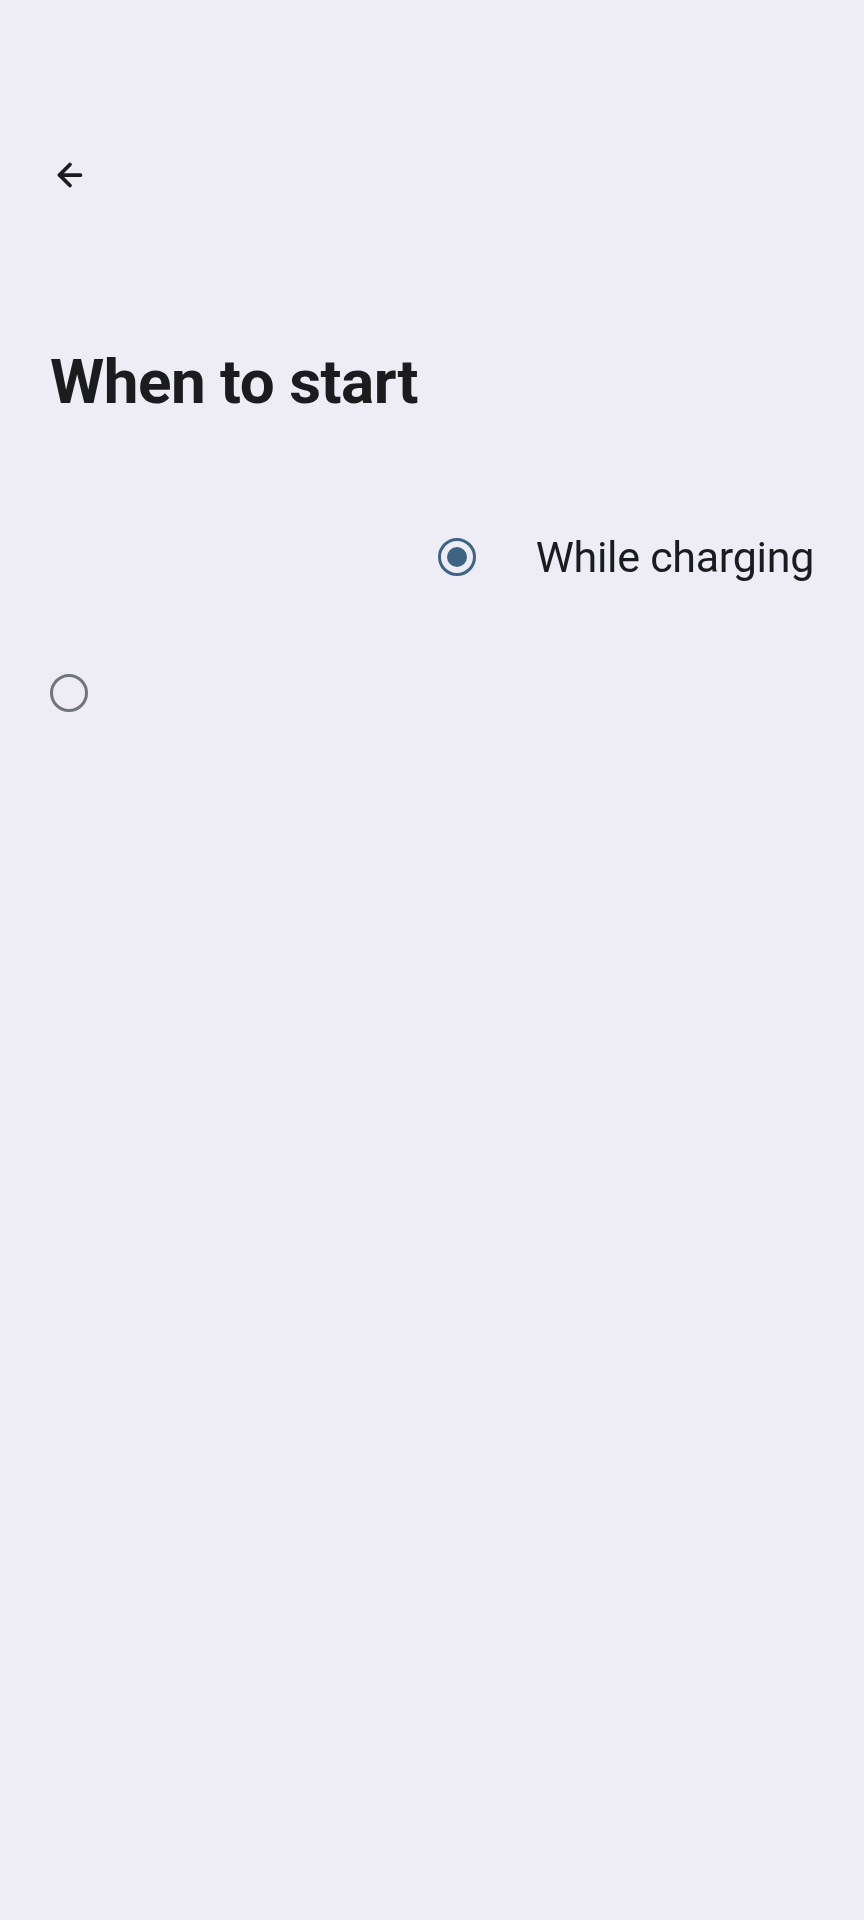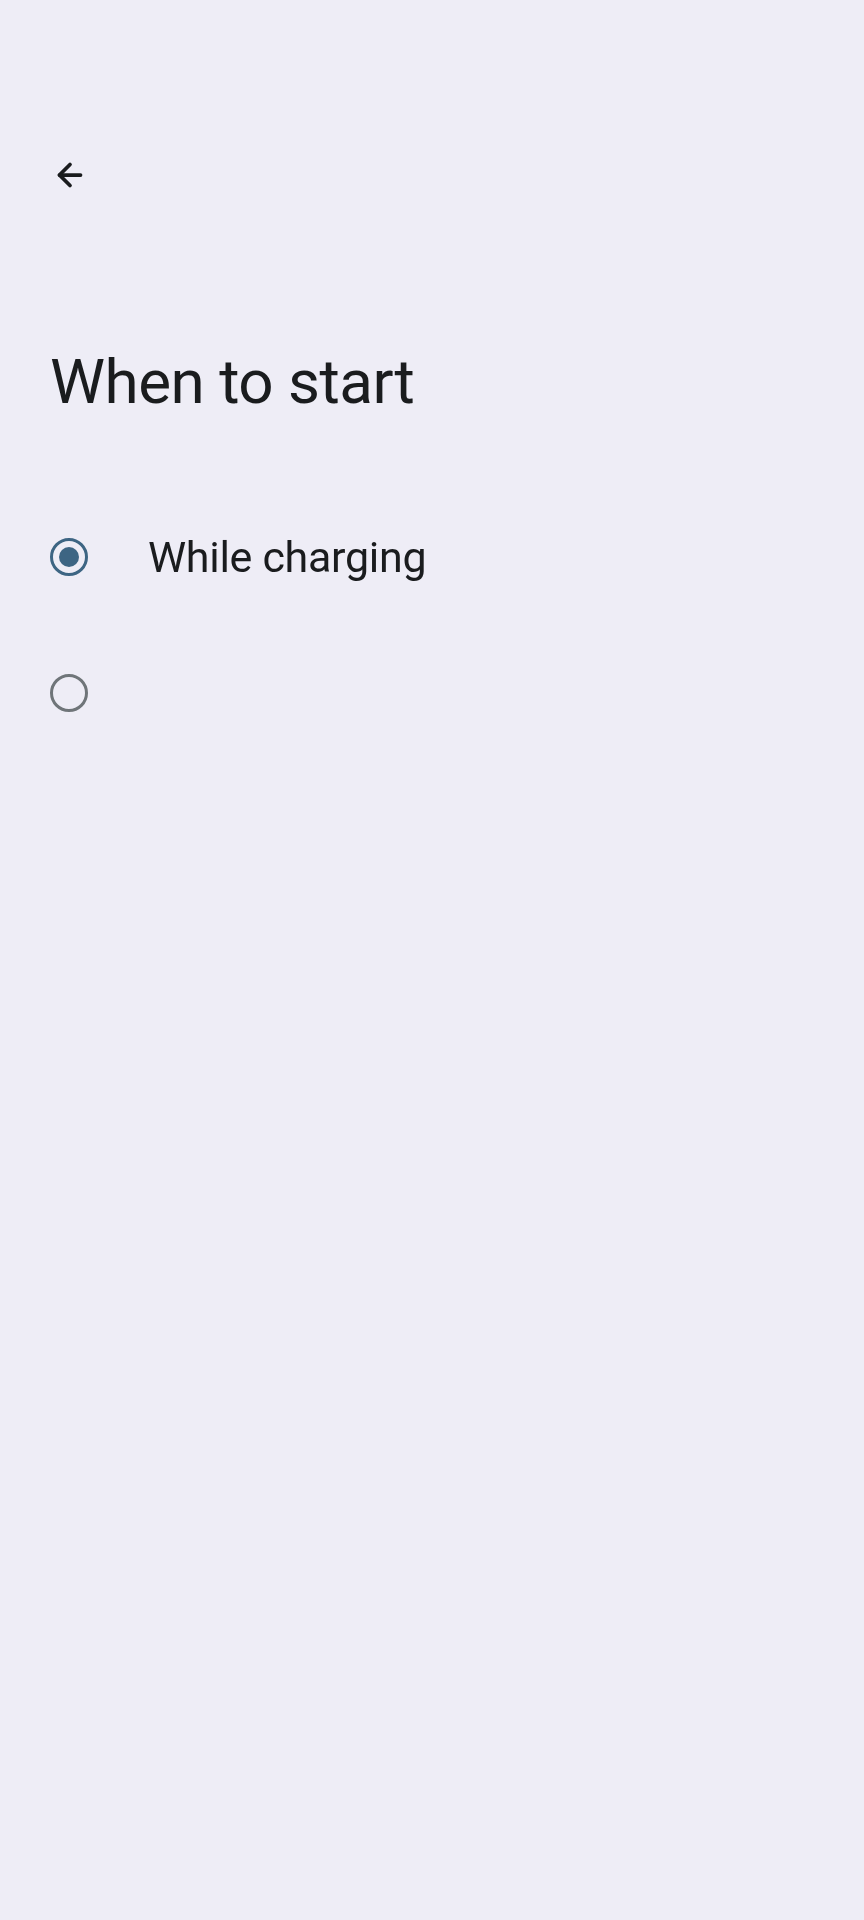--- a/index.html
+++ b/index.html
@@ -39,41 +39,42 @@
     .back-button svg {
       width: 36px;
       height: 36px;
     }
     
     .title {
       position: absolute;
       top: 345px;
       left: 50px;
       font-size: 62px;
-      font-weight: 400;
+      font-weight: 700;
       color: #1a1c1e;
       letter-spacing: -0.5px;
     }
     
     .options {
       position: absolute;
       top: 500px;
       left: 0;
       width: 100%;
     }
     
     .option {
       display: flex;
       align-items: center;
       padding: 32px 50px;
       cursor: pointer;
     }
     
     .option:first-child {
       margin-bottom: 28px;
+      justify-content: flex-end;
     }
     
     .radio {
       width: 38px;
       height: 38px;
       border-radius: 50%;
       position: relative;
       flex-shrink: 0;
       margin-right: 60px;
     }

